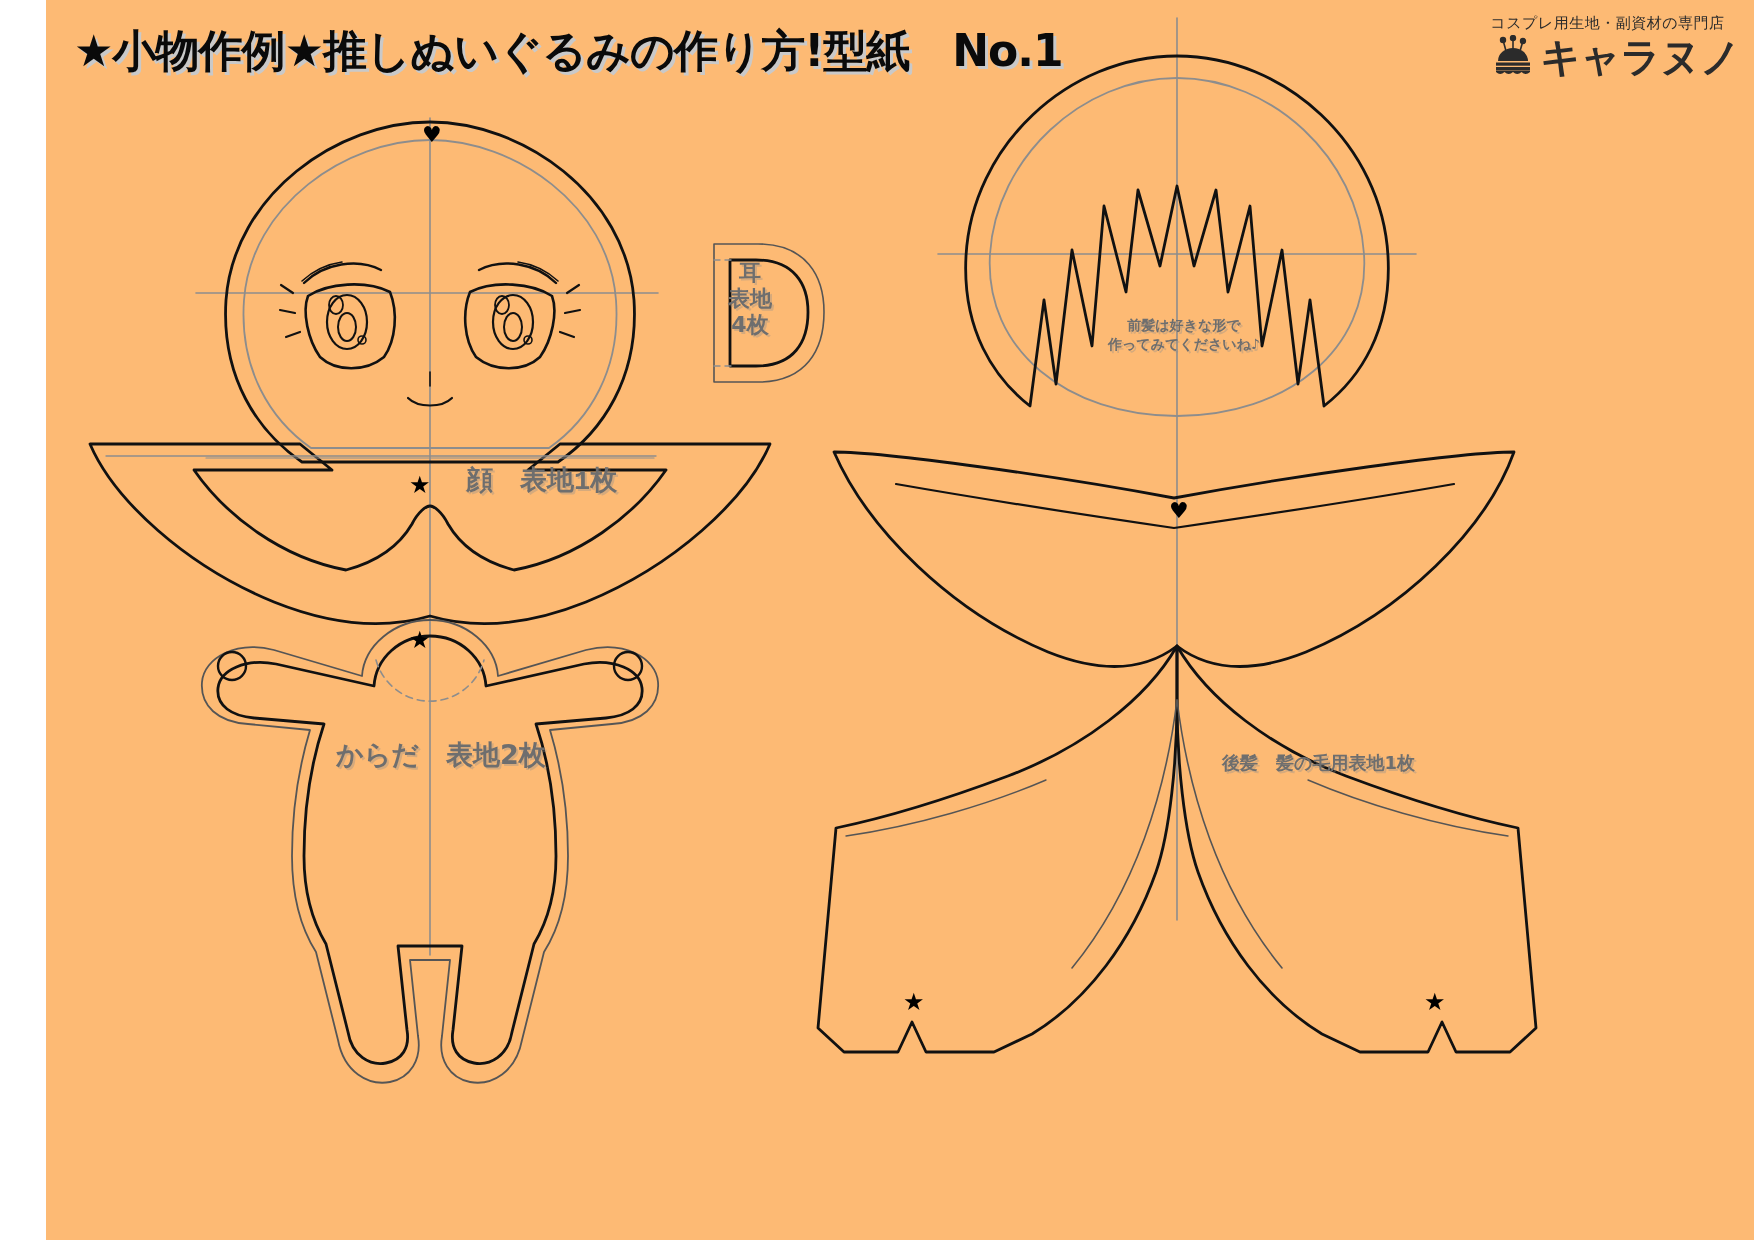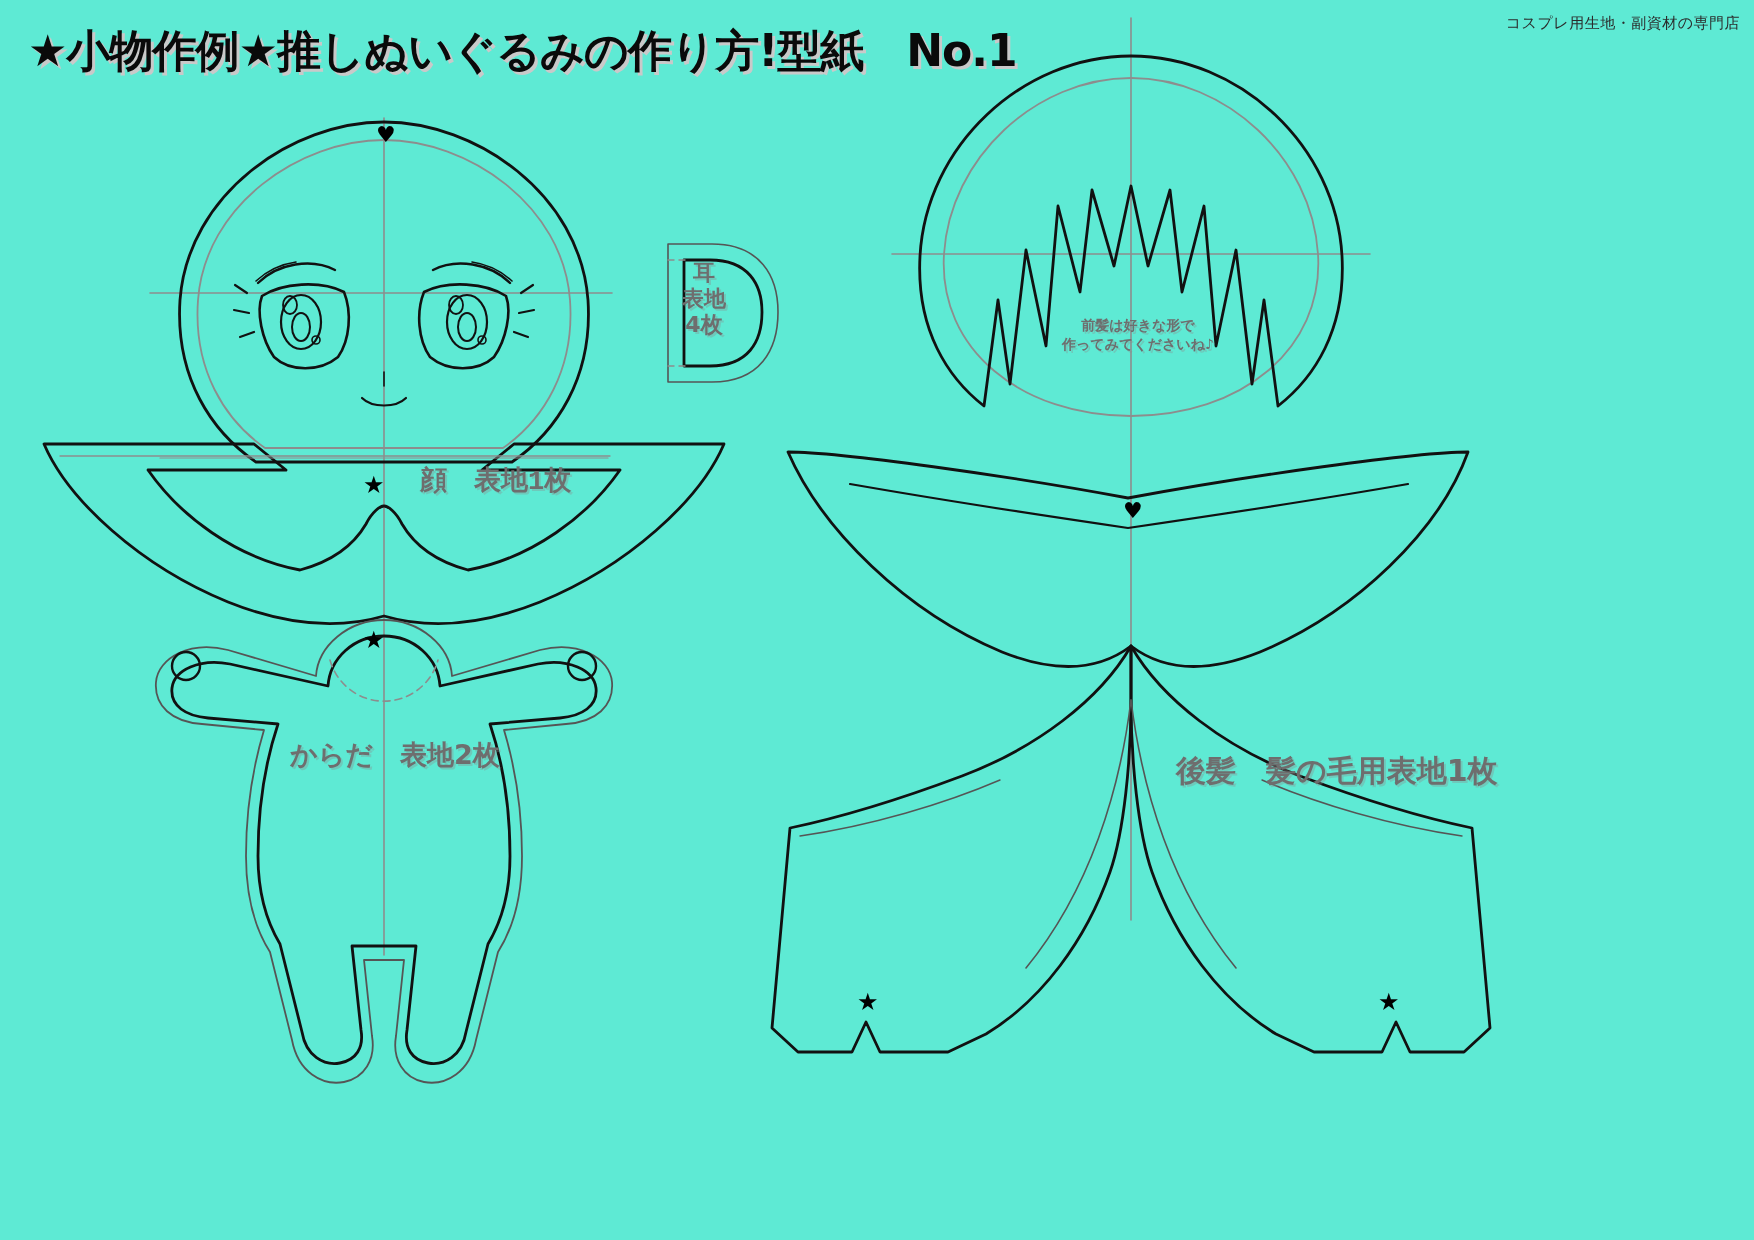--- a/index.html
+++ b/index.html
@@ -1,19 +1,19 @@
 <!DOCTYPE html>
 <html><head>
 <meta charset="utf-8">
 <style>
   html,body{margin:0;padding:0;background:#ffffff;}
   body{width:1754px;height:1240px;position:relative;overflow:hidden;
        font-family:"DejaVu Sans","Liberation Sans",sans-serif;}
 
-  .sheet{position:absolute;inset:0;background:#5eead4;}
+  .sheet{position:absolute;inset:0;background:#fdba74;margin-left:46px;}
 
   
   .title{
     position:absolute;left:28px;top:22px;
     font-size:44px;font-weight:bold;color:#0a0a0a;
     letter-spacing:-1px;white-space:nowrap;
     text-shadow:3px 3px 0 #c9c9c9;
   }
 
   
@@ -28,36 +28,53 @@
   
   .lbl{
     position:absolute;color:#6e6e6e;font-weight:bold;
     white-space:nowrap;line-height:1.25;
     text-shadow:2px 2px 0 rgba(140,140,140,.35);
   }
   .lbl-face{left:420px;top:466px;font-size:27px;font-family:Liberation Mono, monospace;}
   .lbl-body{left:290px;top:738px;font-size:27px;}
   .lbl-ear{left:678px;top:260px;font-size:22px;text-align:center;width:52px;line-height:1.18;}
   .lbl-bangs{left:996px;top:142px;font-size:27px;}
-  .lbl-backhair{left:1176px;top:752px;font-size:30px;}
+  .lbl-backhair{left:1176px;top:752px;font-size:18px;}
   .lbl-note{left:1062px;top:316px;font-size:14px;text-align:center;line-height:1.35;}
 
   .star{color:#000;text-shadow:none;}
   .heart{color:#000;text-shadow:none;}
   .mk{position:absolute;color:#000;line-height:1;}
 </style>
 </head>
 <body>
 
 <div class="sheet">
 
   <div class="title">★小物作例★推しぬいぐるみの作り方!型紙　No.1</div>
 
   <div class="logo">
     <div class="logo-tag">コスプレ用生地・副資材の専門店</div>
+    <div class="logo-main">
+      <span>
+        <svg width="46" height="40" viewBox="0 0 46 40">
+          <circle cx="13" cy="5" r="3.2" fill="#2b2b2b"></circle>
+          <circle cx="23" cy="3" r="3.2" fill="#2b2b2b"></circle>
+          <circle cx="33" cy="6" r="3.2" fill="#2b2b2b"></circle>
+          <line x1="13" y1="5" x2="16" y2="16" stroke="#2b2b2b" stroke-width="1.6"></line>
+          <line x1="23" y1="3" x2="23" y2="15" stroke="#2b2b2b" stroke-width="1.6"></line>
+          <line x1="33" y1="6" x2="30" y2="16" stroke="#2b2b2b" stroke-width="1.6"></line>
+          <path d="M8,26 A15,13 0 0 1 38,26 Z" fill="#2b2b2b"></path>
+          <rect x="6" y="27.5" width="34" height="3.2" fill="#2b2b2b"></rect>
+          <rect x="6" y="32" width="34" height="3.2" fill="#2b2b2b"></rect>
+          <path d="M6,37 q4.2,4 8.5,0 q4.2,4 8.5,0 q4.2,4 8.5,0 q4.2,4 8.5,0 l0,-1.5 l-34,0 Z" fill="#2b2b2b"></path>
+        </svg>
+      </span>
+      <span class="logo-word">キャラヌノ</span>
+    </div>
   </div>
 
   <svg class="art" viewBox="0 0 1754 1240" xmlns="http://www.w3.org/2000/svg">
 
     <g fill="none" stroke="#111" stroke-width="2.6" stroke-linejoin="round" stroke-linecap="round">
 
       <line x1="150" y1="293" x2="612" y2="293" stroke="#8d8d8d" stroke-width="1.6"></line>
       <line x1="384" y1="118" x2="384" y2="955" stroke="#8d8d8d" stroke-width="1.6"></line>
 
       <path d="M384,140

